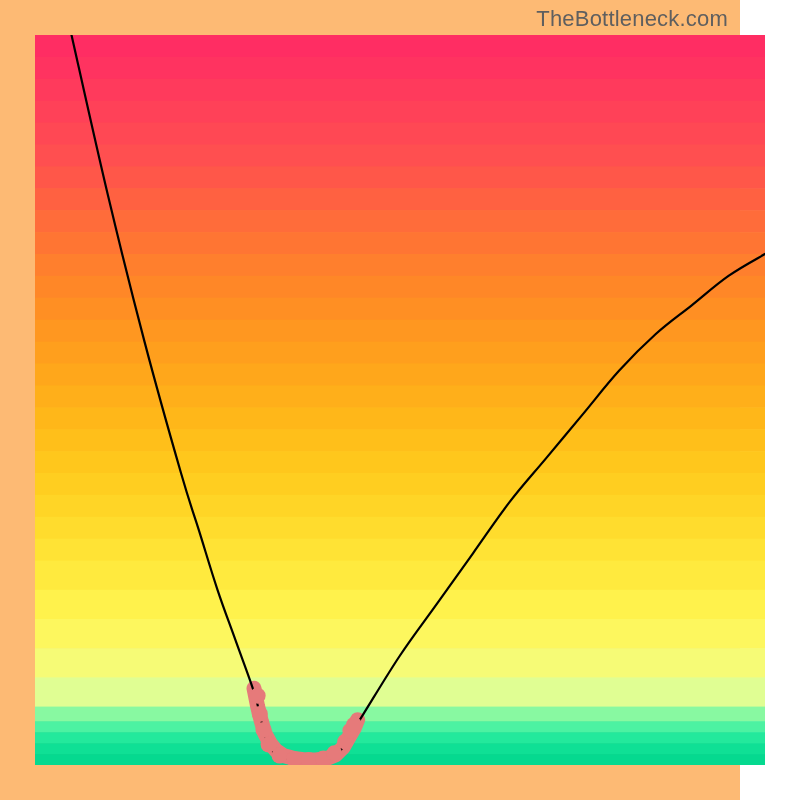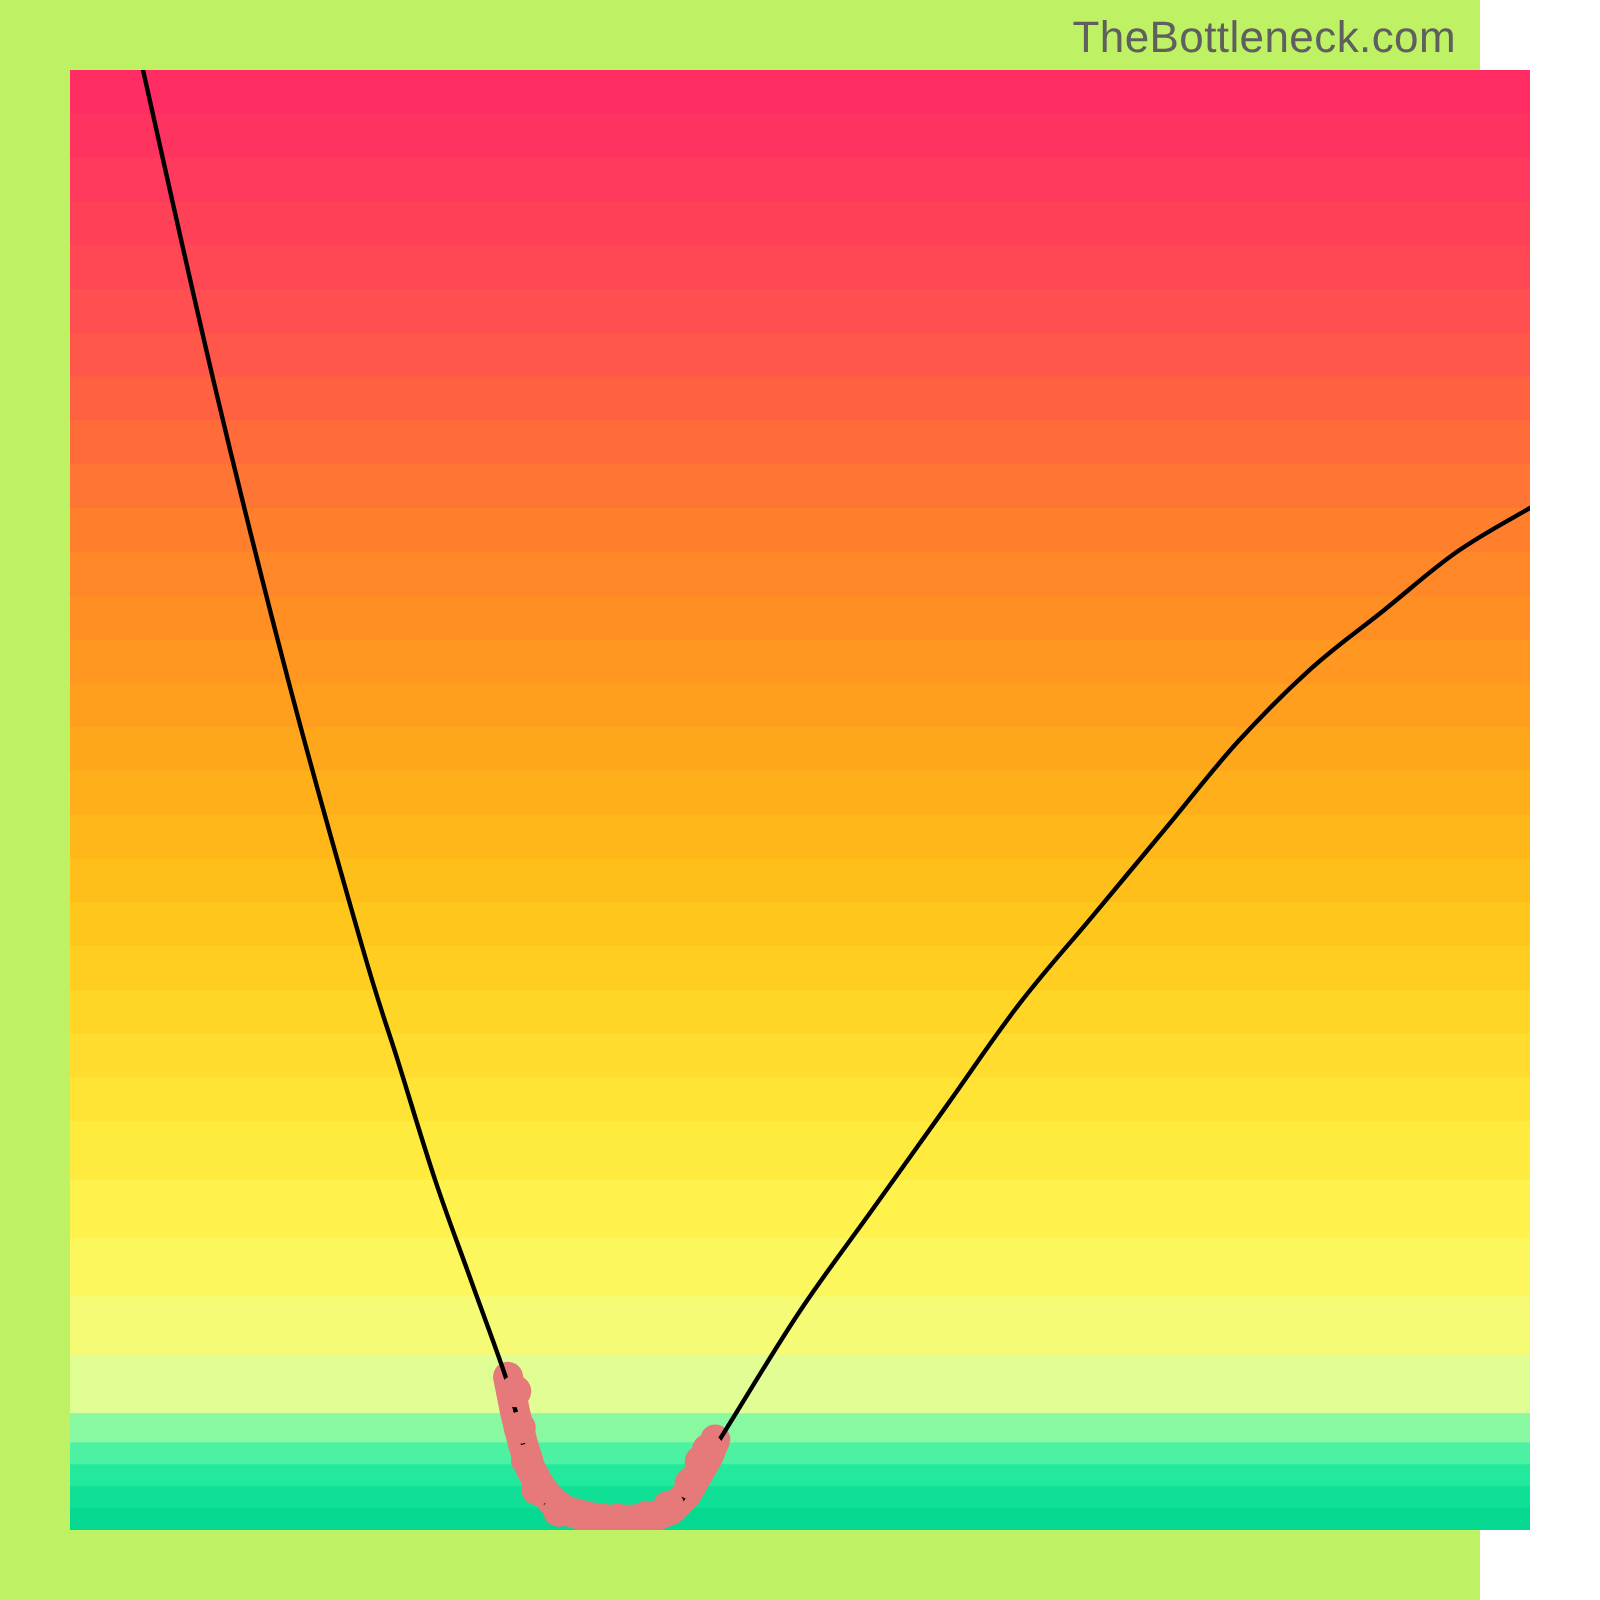--- a/index.html
+++ b/index.html
@@ -7,21 +7,21 @@
     padding: 0;
     width: 800px;
     height: 800px;
     overflow: hidden;
     font-family: Arial, Helvetica, sans-serif;
   }
   .canvas {
     position: relative;
     width: 740px;
     height: 800px;
-    background: #bef264;
+    background: #fdba74;
   }
   .inner {
     position: absolute;
     top: 35px;
     left: 35px;
     width: 730px;
     height: 730px;
     overflow: hidden;
   }
   .inner svg {

